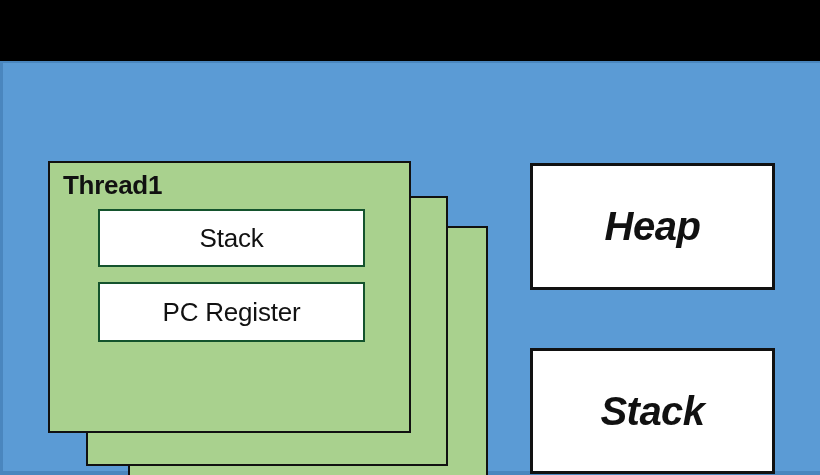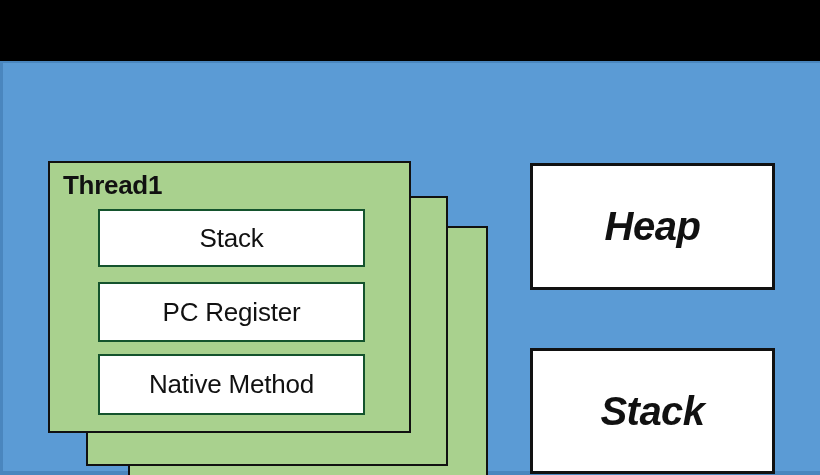--- a/index.html
+++ b/index.html
@@ -137,21 +137,20 @@
     <div class="thread-card thread-card-back2"></div>
 
     <div class="thread-card thread-card-front">
 
       <div class="thread-label">Thread1</div>
 
       <div class="slot slot-stack">Stack</div>
 
       <div class="slot slot-pcregister">PC Register</div>
 
-      <div class="slot slot-nativemethod">Native Method</div>
     </div>
 
     <div class="memory-box memory-box-heap">Heap</div>
 
     <div class="memory-box memory-box-method">Stack</div>
 
   </div>
 </div>
 
 </body></html>

